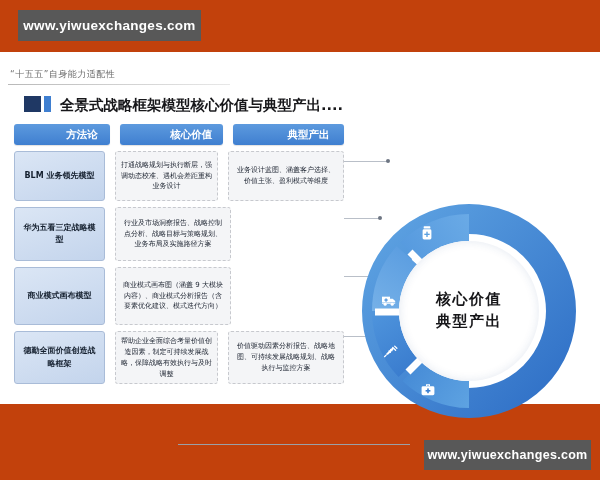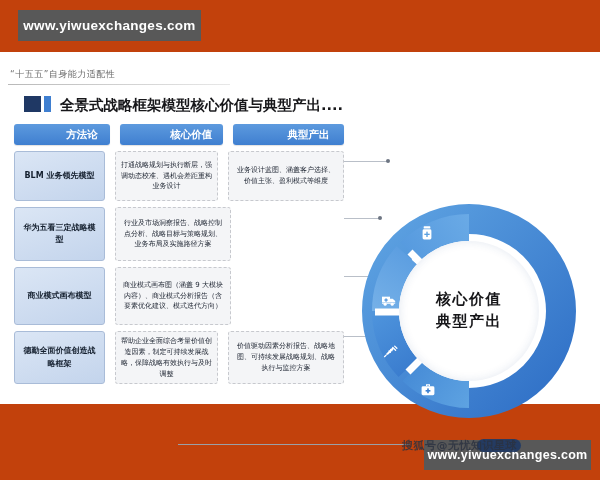--- a/index.html
+++ b/index.html
@@ -274,22 +274,18 @@
         <svg viewBox="0 0 24 24" fill="#ffffff">
             <path d="M9 3.4h6v2.6h-2v-1h-2v1H9z"></path>
             <rect x="2.4" y="6.4" width="19.2" height="13.6" rx="2.2"></rect>
             <rect x="10.8" y="9.6" width="2.4" height="7.2" fill="#3a7fd0"></rect>
             <rect x="8.4" y="12" width="7.2" height="2.4" fill="#3a7fd0"></rect>
           </svg>
       </div>
     </div>
 
     <div id="sohu-rule"></div>
-    <div id="sohu">
-      <div id="sohu-pill"></div>
-      <div id="sohu-text">搜狐号@无忧知识星球</div>
-    </div>
 
   </div>
 
   <div class="wm-bar" id="wm-bottom">www.yiwuexchanges.com</div>
 
 </div>
 
 </body></html>

